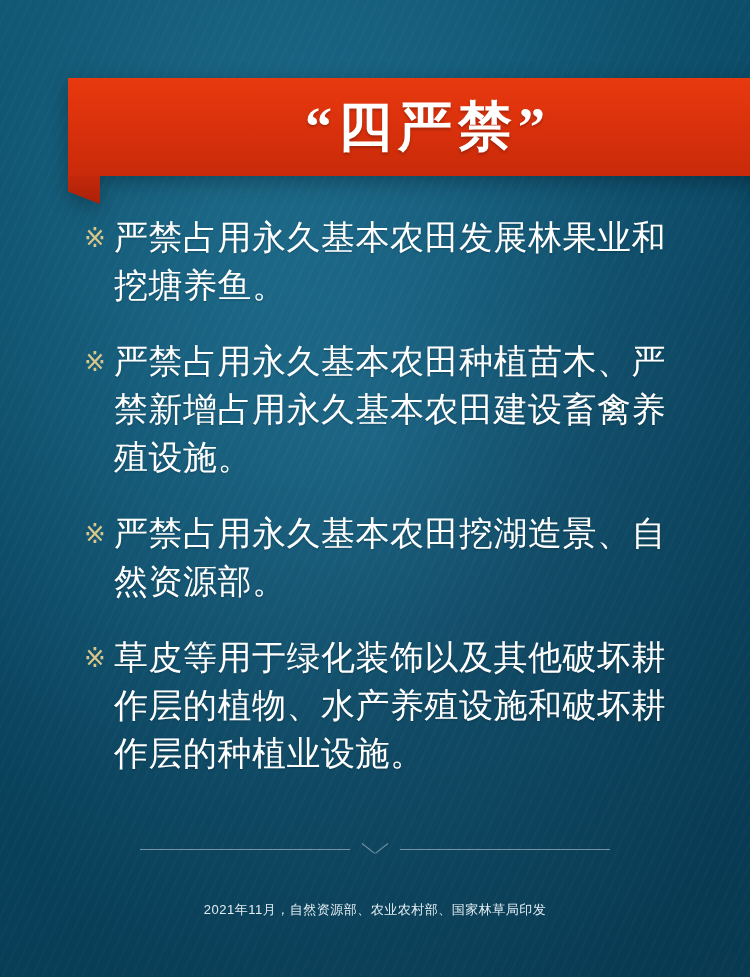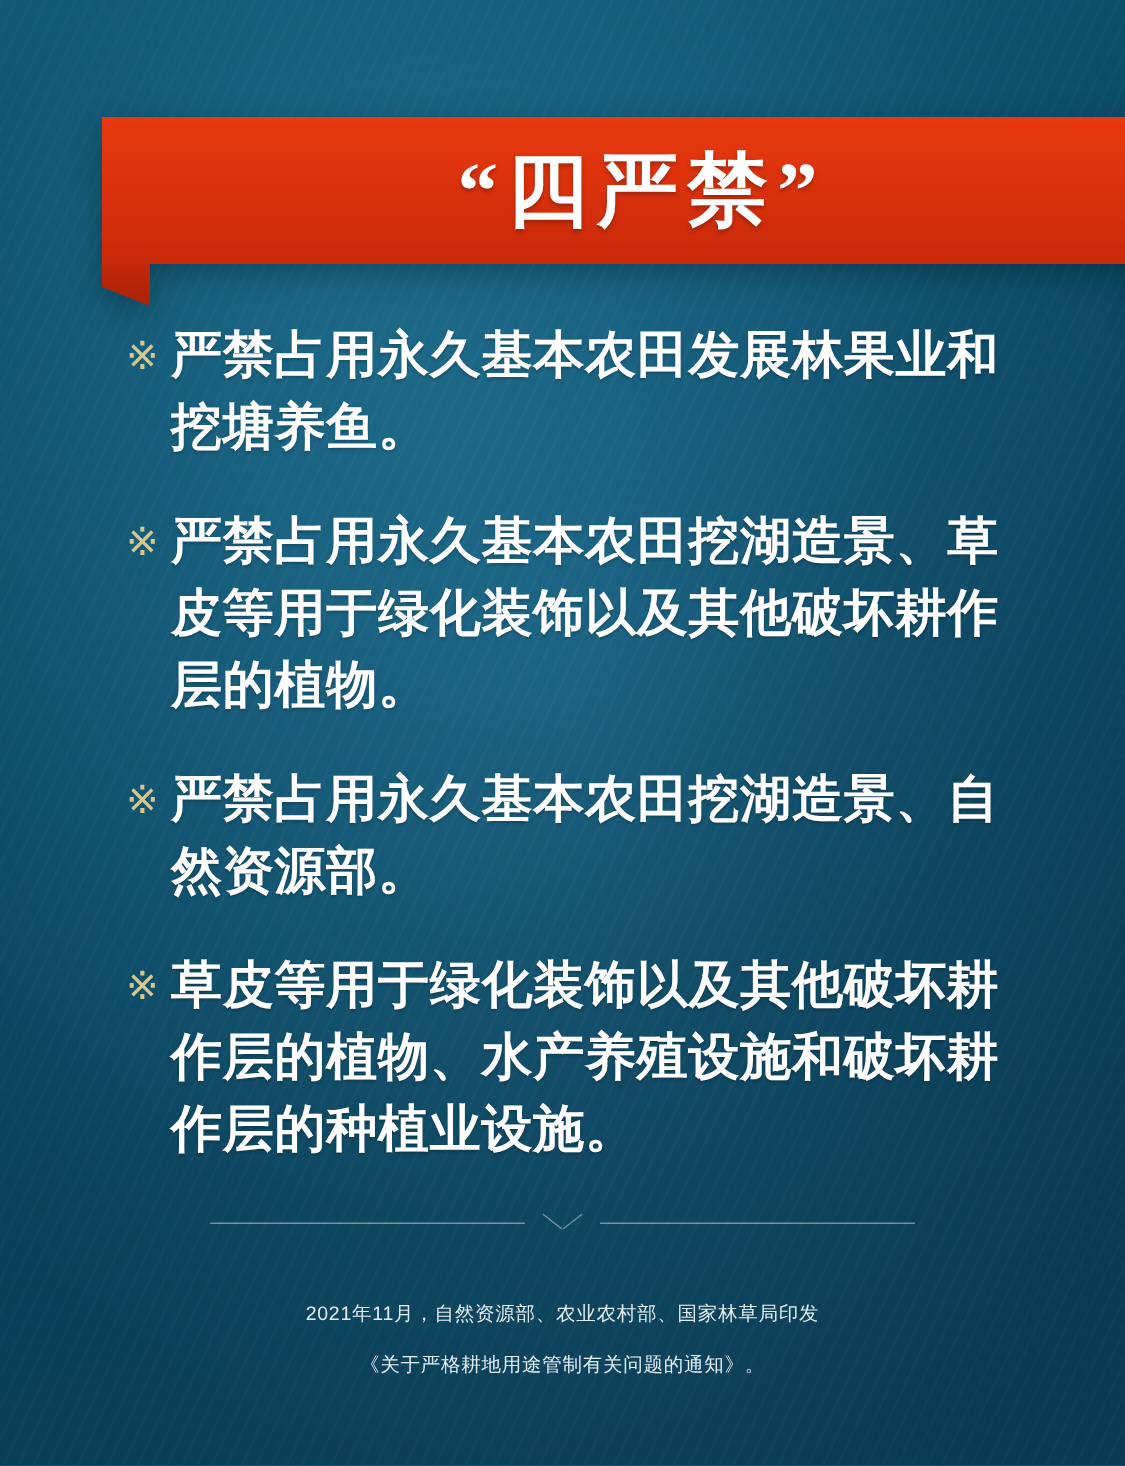--- a/index.html
+++ b/index.html
@@ -111,21 +111,21 @@
     color: #d8c68a;
     font-size: 26px;
     line-height: 48px;
     width: 30px;
     text-align: left;
     font-family: "DejaVu Sans", sans-serif;
   }
   .item-text {
     color: #ffffff;
     font-family: "Liberation Serif", "DejaVu Serif", serif;
-    font-weight: bold;
+    font-weight: normal;
     font-size: 34px;
     line-height: 48px;
     letter-spacing: 0.5px;
     text-shadow: 0 1px 2px rgba(0,0,0,0.22);
     flex: 1 1 auto;
   }
 
   .footer {
     position: absolute;
     left: 0;
@@ -199,21 +199,21 @@
 
   <div class="list">
 
     <div class="item">
       <span class="bullet">※</span>
       <span class="item-text">严禁占用永久基本农田发展林果业和挖塘养鱼。</span>
     </div>
 
     <div class="item">
       <span class="bullet">※</span>
-      <span class="item-text">严禁占用永久基本农田挖湖造景、草皮等用于绿化装饰以及其他破坏耕作层的植物。</span>
+      <span class="item-text">严禁占用永久基本农田种植苗木、严禁新增占用永久基本农田建设畜禽养殖设施。</span>
     </div>
 
     <div class="item">
       <span class="bullet">※</span>
       <span class="item-text">严禁占用永久基本农田挖湖造景、自然资源部。</span>
     </div>
 
     <div class="item">
       <span class="bullet">※</span>
       <span class="item-text">草皮等用于绿化装饰以及其他破坏耕作层的植物、水产养殖设施和破坏耕作层的种植业设施。</span>
@@ -224,16 +224,15 @@
   <div class="footer">
     <div class="divider">
       <div class="line l"></div>
       <div class="chev">
         <span class="a"></span>
         <span class="b"></span>
       </div>
       <div class="line r"></div>
     </div>
     <div class="footnote">2021年11月，自然资源部、农业农村部、国家林草局印发</div>
-    <div class="footnote">《关于严格耕地用途管制有关问题的通知》。</div>
   </div>
 
 </div>
 
 </body></html>

